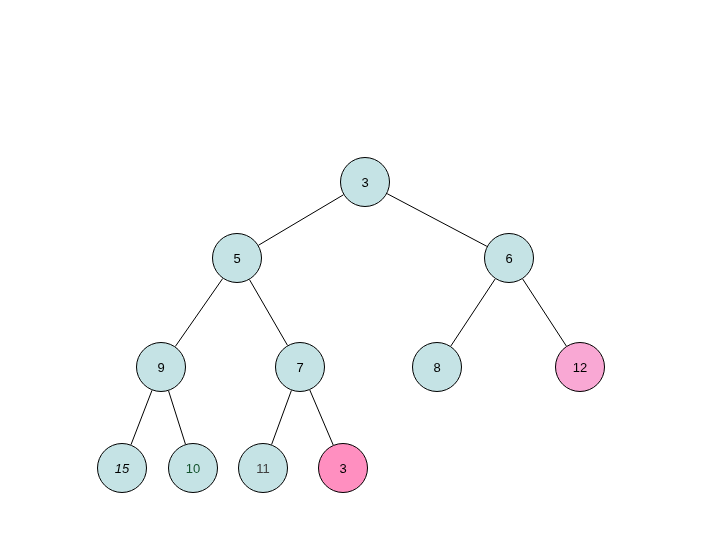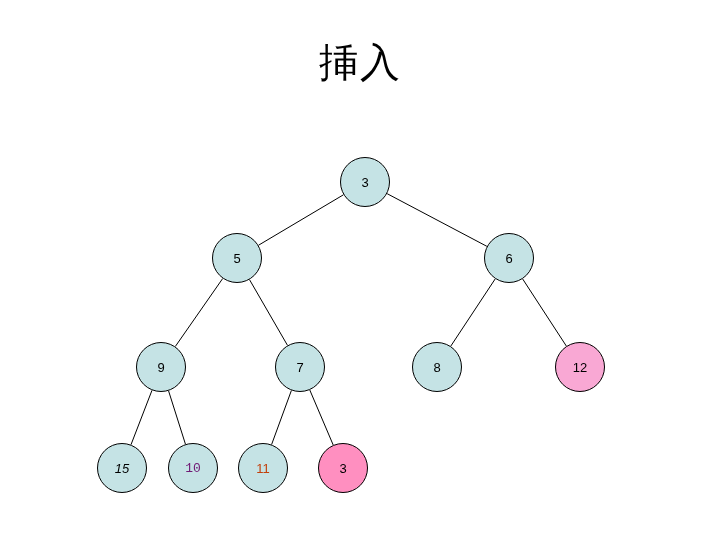--- a/index.html
+++ b/index.html
@@ -55,21 +55,20 @@
     display: block;
     line-height: 1;
     pointer-events: none;
   }
 </style>
 </head>
 <body>
 
 <div id="slide">
 
-  <div id="slide-title">挿入</div>
 
   <svg id="tree-canvas" viewBox="0 0 720 540" xmlns="http://www.w3.org/2000/svg">
       <line x1="343.5036314039816" y1="194.7634688538859" x2="258.4963685960184" y2="245.2365311461141" stroke="#000000" stroke-width="1"></line>
       <line x1="387.10961882117425" y1="193.66896548895306" x2="486.89038117882575" y2="246.33103451104694" stroke="#000000" stroke-width="1"></line>
       <line x1="222.7013464855606" y1="278.50727938255125" x2="175.2986535144394" y2="346.49272061744875" stroke="#000000" stroke-width="1"></line>
       <line x1="249.5102481649352" y1="279.6447150790149" x2="287.4897518350648" y2="345.3552849209851" stroke="#000000" stroke-width="1"></line>
       <line x1="495.22094737511395" y1="278.8599546682303" x2="450.77905262488605" y2="346.1400453317697" stroke="#000000" stroke-width="1"></line>
       <line x1="522.6449677024186" y1="278.94790816286803" x2="566.3550322975814" y2="346.05209183713197" stroke="#000000" stroke-width="1"></line>
       <line x1="151.99458446502797" y1="390.3217171546712" x2="131.00541553497203" y2="444.6782828453288" stroke="#000000" stroke-width="1"></line>
       <line x1="168.55086685092814" y1="390.83242349824195" x2="185.44913314907186" y2="444.16757650175805" stroke="#000000" stroke-width="1"></line>
@@ -95,24 +94,24 @@
       </div>
       <div class="node" style="left: 412px; top: 342px; width: 50px; height: 50px; background: rgb(197, 227, 229); border-color: rgb(0, 0, 0); color: rgb(0, 0, 0);">
         <span class="node-label">8</span>
       </div>
       <div class="node" style="left: 555px; top: 342px; width: 50px; height: 50px; background: #f9a8d4; border-color: rgb(0, 0, 0); color: rgb(0, 0, 0);">
         <span class="node-label">12</span>
       </div>
       <div class="node" style="left: 97px; top: 443px; width: 50px; height: 50px; background: rgb(197, 227, 229); border-color: rgb(0, 0, 0); color: rgb(0, 0, 0); font-style: italic;">
         <span class="node-label">15</span>
       </div>
-      <div class="node" style="left: 168px; top: 443px; width: 50px; height: 50px; background: rgb(197, 227, 229); border-color: rgb(0, 0, 0); color: #701a75; font-family: Liberation Mono, monospace;">
+      <div class="node" style="left: 168px; top: 443px; width: 50px; height: 50px; background: rgb(197, 227, 229); border-color: rgb(0, 0, 0); color: #14532d;">
         <span class="node-label">10</span>
       </div>
-      <div class="node" style="left: 238px; top: 443px; width: 50px; height: 50px; background: rgb(197, 227, 229); border-color: rgb(0, 0, 0); color: #c2410c; justify-content: center;">
+      <div class="node" style="left: 238px; top: 443px; width: 50px; height: 50px; background: rgb(197, 227, 229); border-color: rgb(0, 0, 0); color: #404040; justify-content: center;">
         <span class="node-label">11</span>
       </div>
       <div class="node" style="left: 318px; top: 443px; width: 50px; height: 50px; background: rgb(255, 143, 192); border-color: rgb(0, 0, 0); color: rgb(0, 0, 0);">
         <span class="node-label">3</span>
       </div>
     </div>
 
 </div>
 
 </body></html>

